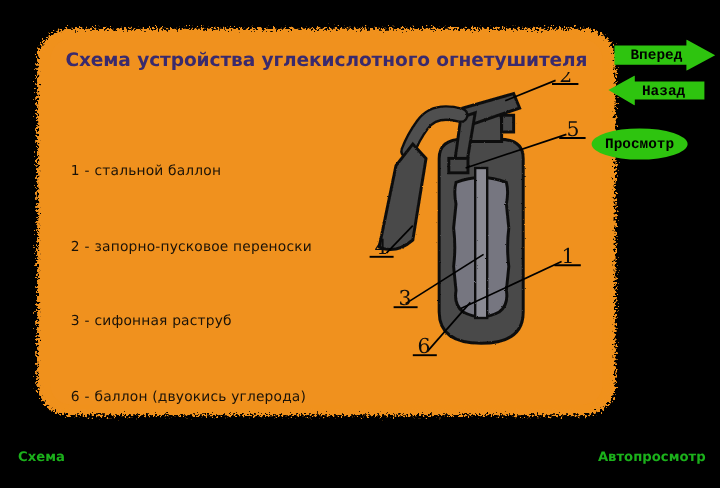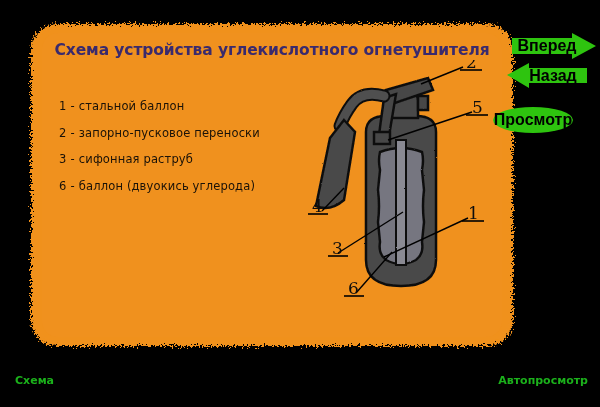--- a/index.html
+++ b/index.html
@@ -67,20 +67,21 @@
     top: 74px;
     width: 300px;
   }
   .legend-item {
     color: #1a1208;
     font-size: 11.5px;
     font-family: "DejaVu Sans", sans-serif;
     line-height: 26.5px;
     white-space: nowrap;
     letter-spacing: 0.15px;
+    margin-top: 36px;
   }
   .legend-num { margin-right: 2px; }
   .legend-dash { margin: 0 4px 0 2px; }
 
   
   .diagram {
     position: absolute;
     left: 300px;
     top: 60px;
     width: 192px;
@@ -94,22 +95,22 @@
     display: flex;
     align-items: center;
     justify-content: center;
   }
   .nav-btn svg { position: absolute; left: 0; top: 0; }
   .nav-label {
     position: relative;
     z-index: 2;
     color: #000000;
     font-weight: bold;
-    font-size: 16px;
-    font-family: Liberation Sans, sans-serif;
+    font-size: 12px;
+    font-family: Liberation Mono, monospace;
     white-space: nowrap;
     letter-spacing: 0px;
   }
   #btn-forward { left: 510px; top: 33px;  width: 88px; height: 26px; }
   #btn-forward .nav-label { margin-right: 14px; }
   #btn-back    { left: 505px; top: 63px;  width: 84px; height: 25px; }
   #btn-back .nav-label { margin-left: 12px; }
   #btn-preview { left: 491px; top: 105px; width: 84px; height: 30px; }
 
   

